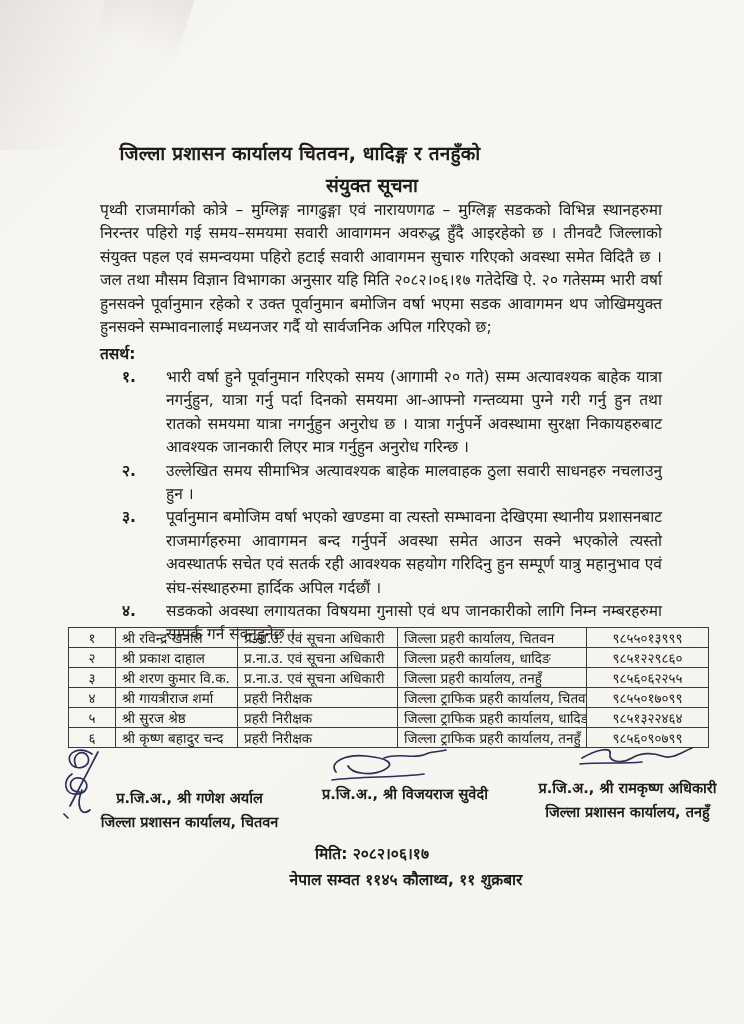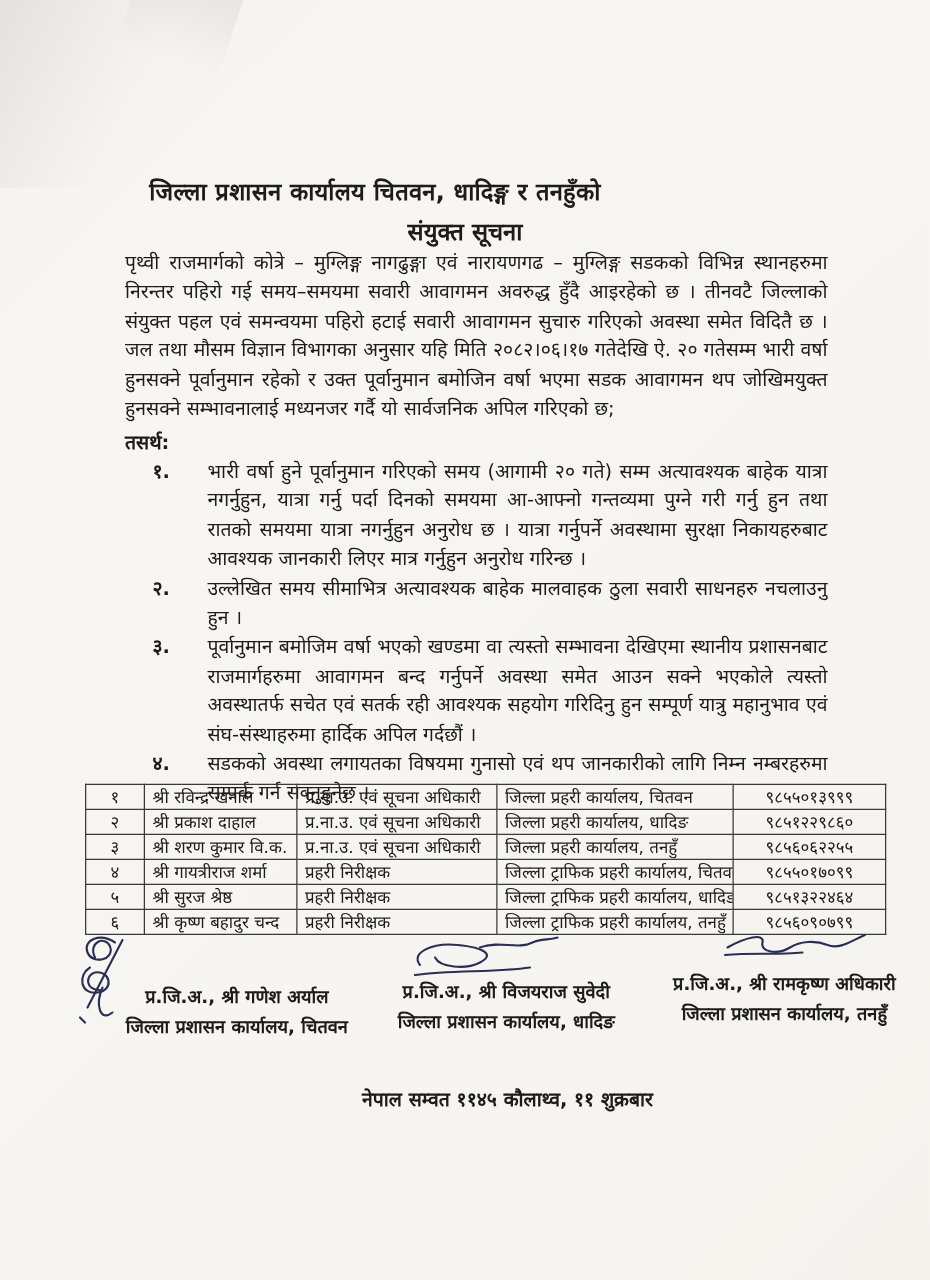--- a/index.html
+++ b/index.html
@@ -181,21 +181,21 @@
       <path d="M2 22 C 24 20, 44 22, 64 20"></path>
     </g>
   </svg>
 
   <div class="sig-block" style="left:72px;top:786px;width:235px;">
     <div>प्र.जि.अ., श्री गणेश अर्याल</div>
     <div>जिल्ला प्रशासन कार्यालय, चितवन</div>
   </div>
   <div class="sig-block" style="left:295px;top:782px;width:220px;">
     <div>प्र.जि.अ., श्री विजयराज सुवेदी</div>
-    <div>जिल्ला प्रशासन कार्यालय, धादिङ</div>
   </div>
   <div class="sig-block" style="left:515px;top:776px;width:225px;">
     <div>प्र.जि.अ., श्री रामकृष्ण अधिकारी</div>
     <div>जिल्ला प्रशासन कार्यालय, तनहुँ</div>
   </div>
 
+  <div class="date-line">मिति: २०८२।०६।१७</div>
   <div class="sambat-line">नेपाल सम्वत ११४५ कौलाथ्व, ११ शुक्रबार</div>
 </div>
 
 </body></html>

